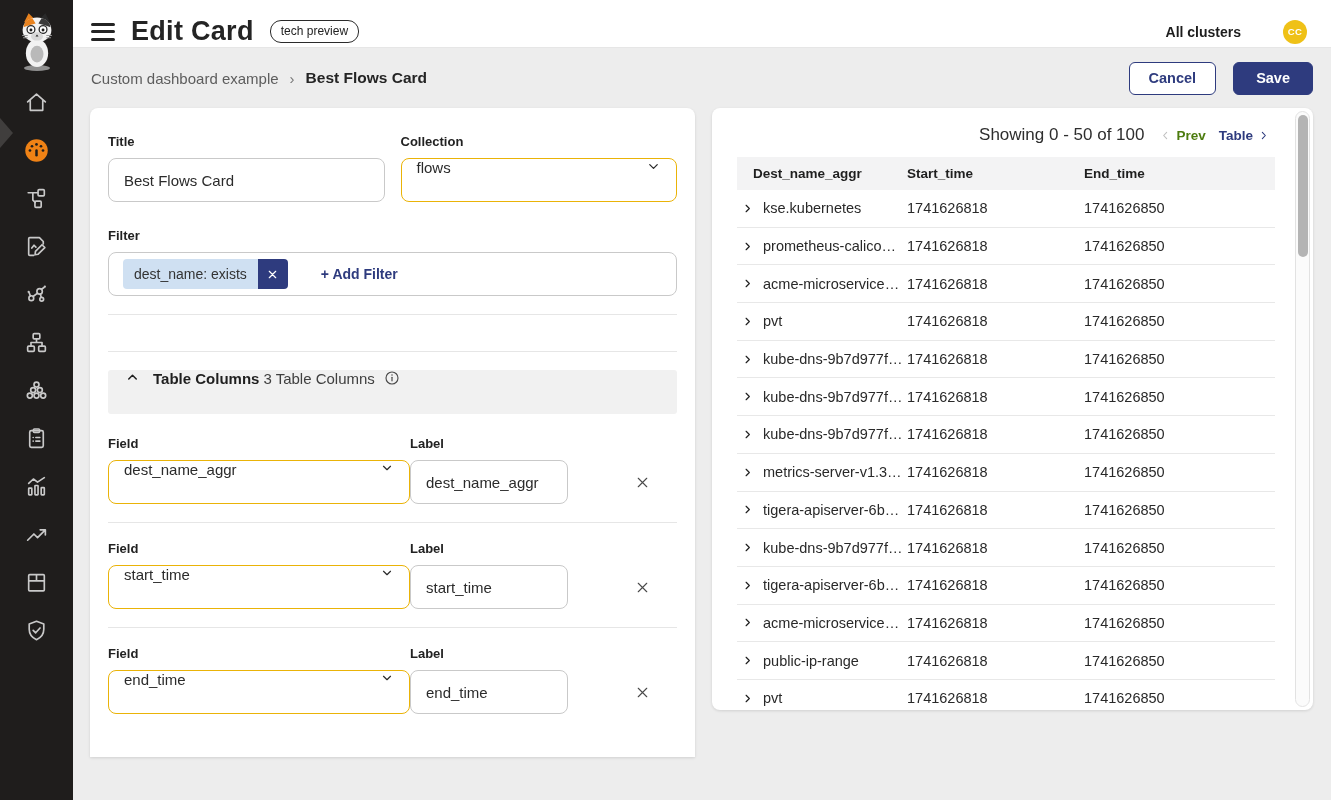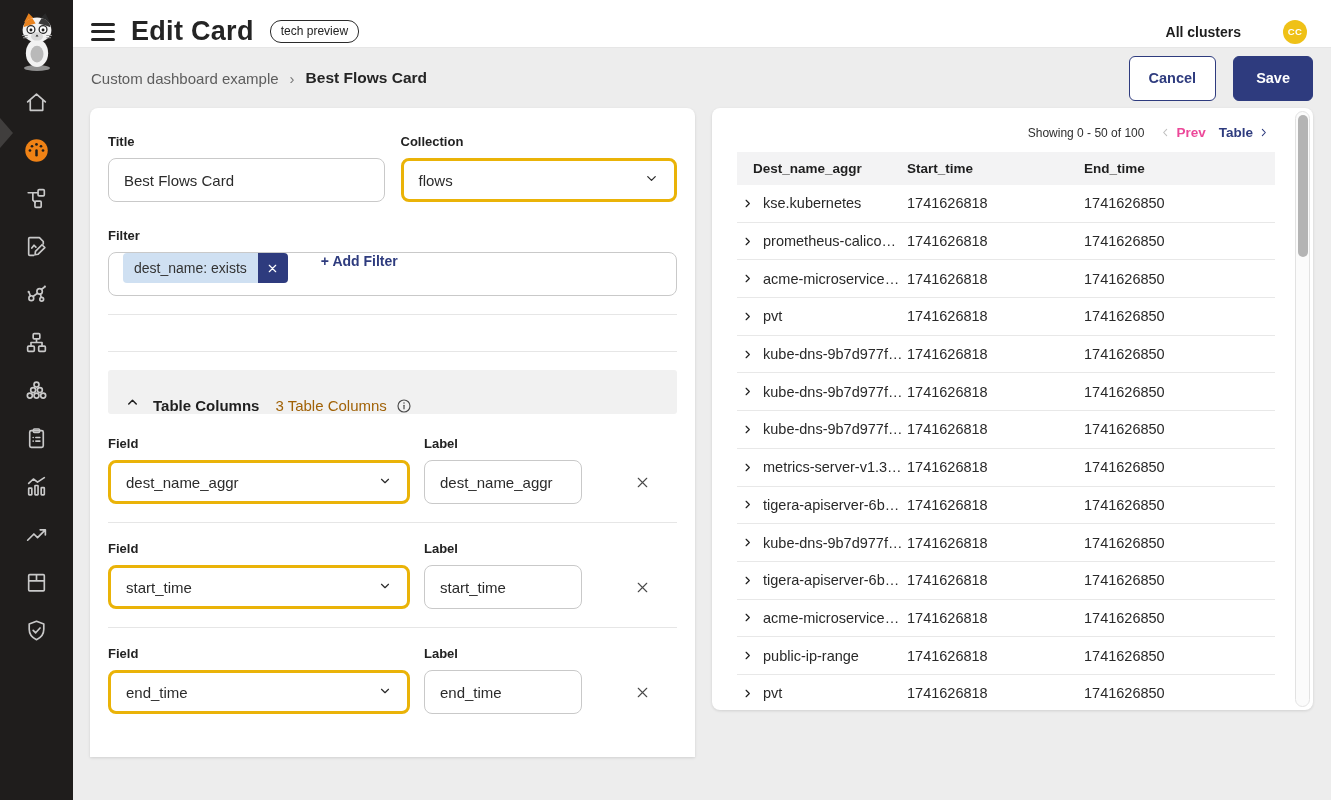--- a/index.html
+++ b/index.html
@@ -29,66 +29,66 @@
   .avatar { width:24px; height:24px; border-radius:50%; background:var(--yellow); color:#fff; margin-left:42px;
             display:flex; align-items:center; justify-content:center; font-size:9.5px; font-weight:700; letter-spacing:.4px; cursor:pointer; }
 
   
   .breadbar { position:absolute; left:73px; top:48px; width:1258px; height:60px;
               display:flex; align-items:center; padding:0 18px; }
   .bc-parent { font-size:15px; color:#5d5d5d; cursor:pointer; }
   .bc-sep { margin:0 11px; color:#777; font-size:15px; }
   .bc-current { font-size:15.5px; font-weight:700; color:#242424; }
   .bc-spacer { flex:1; }
-  .btn { height:45px; border-radius:6px; font-size:14.5px; font-weight:700; font-family:inherit;
+  .btn { height:33px; border-radius:6px; font-size:14.5px; font-weight:700; font-family:inherit;
          display:flex; align-items:center; padding:0 19px; cursor:pointer; }
   .btn-cancel { background:#fff; border:1.5px solid var(--navy); color:var(--navy); margin-right:17px; }
   .btn-save { background:var(--navy); border:1.5px solid var(--navy); color:#fff; padding:0 22px; }
 
   
   .left-card { position:absolute; left:90px; top:108px; width:605px; height:649px; background:#fff;
                border-radius:8px 8px 0 0; box-shadow:0 1px 3px rgba(0,0,0,.12); padding:26px 18px 0; overflow:hidden; }
   .form-row { display:flex; gap:16px; }
   .form-col { flex:1; min-width:0; }
   .f-label { font-size:13px; font-weight:700; color:#222; margin-bottom:9px; }
   .tinput { width:100%; height:44px; border:1px solid #c9c9c9; border-radius:8px; font-size:15px; color:#2b2b2b;
             padding:0 15px; font-family:inherit; background:#fff; outline:none; }
-  .fselect { width:100%; height:44px; border:3px solid #eab308; border-radius:8px; background:#fff; cursor:pointer;
-             display:flex; align-items:center; justify-content:space-between; padding:0 15px; font-size:15px; color:#2b2b2b; }
-  .filter-box { height:44px; border:1px solid #c9c9c9; border-radius:8px; display:flex; align-items:flex-start; padding:0 14px; }
+  .fselect { width:100%; height:44px; border:1px solid #eab308; border-radius:8px; background:#fff; cursor:pointer;
+             display:flex; justify-content:space-between; padding:0 15px; font-size:15px; color:#2b2b2b; }
+  .filter-box { height:44px; border:1px solid #c9c9c9; border-radius:8px; display:flex; align-items:center; padding:0 14px; }
   .chip { display:flex; align-items:stretch; height:30px; }
   .chip-label { background:var(--chip); display:flex; align-items:center; padding:0 11px; font-size:14px; color:#333;
                 border-radius:4px 0 0 4px; }
   .chip-x { width:30px; background:var(--navy); border-radius:0 4px 4px 0; display:flex; align-items:center;
             justify-content:center; cursor:pointer; }
   .add-filter { color:var(--navy); font-weight:700; font-size:14px; margin-left:33px; cursor:pointer; }
   .divider { height:1px; background:#e6e6e6; }
   .m18 { margin:18px 0; }
-  .section-bar { height:44px; background:#f1f1f1; border-radius:3px; display:flex; align-items:flex-end;
+  .section-bar { height:44px; background:#f1f1f1; border-radius:3px; display:flex; align-items:flex-start;
                  padding:0 17px; margin-top:18px; }
   .sec-title { font-size:15px; font-weight:700; color:#1f1f1f; margin-left:13px; }
-  .sec-count { font-size:15px; color:#a16207; margin-left:16px; }
+  .sec-count { font-size:15px; color:#404040; margin-left:4px; }
   .sec-info { margin-left:9px; display:flex; align-items:center; cursor:pointer; }
   .field-area { padding-top:22px; }
-  .field-row { display:flex; gap:14px; }
+  .field-row { display:flex; }
   .fr-field { flex:0 0 302px; }
   .fr-label { flex:0 0 158px; }
   .fr-x { margin-left:auto; margin-right:22px; height:44px; align-self:flex-end; display:flex;
           align-items:center; justify-content:center; width:26px; cursor:pointer; }
   .row-div { margin:18px 0; }
   .field-block:last-child .row-div { display:none; }
   .add-row { display:flex; justify-content:flex-end; padding:27px 25px 0 0; }
 
   
   .right-card { position:absolute; left:712px; top:108px; width:601px; height:602px; background:#fff;
                 border-radius:8px; box-shadow:0 1px 3px rgba(0,0,0,.12); overflow:hidden; }
   .pag-row { display:flex; align-items:center; justify-content:flex-end; padding:17px 44px 12px 0; }
-  .showing { font-size:12px; font-weight:500; color:#2e2e2e; margin-right:16px; }
+  .showing { font-size:17px; font-weight:500; color:#2e2e2e; margin-right:16px; }
   .pag-btn { display:flex; align-items:center; gap:5px; font-size:13.5px; font-weight:700; }
-  .pag-prev { color:#ec4899; margin-right:13px; cursor:default; }
+  .pag-prev { color:#4d7c0f; margin-right:13px; cursor:default; }
   .pag-next { color:var(--navy); cursor:pointer; }
   .ptable { margin-left:25px; width:538px; }
   .pt-head { display:grid; grid-template-columns:165px 177px 1fr; background:#f3f3f4; height:33px;
              align-items:center; font-weight:700; font-size:13.5px; color:#1f1f1f; }
   .pt-head .h1 { padding-left:16px; }
   .pt-head .hn { padding-left:5px; }
   .pt-row { display:grid; grid-template-columns:165px 177px 1fr; height:37.7px; align-items:center;
             border-bottom:1px solid #e8e8e8; font-size:14.5px; color:#292929; }
   .cell-name { padding-left:5px; display:flex; align-items:center; gap:10px; overflow:hidden; white-space:nowrap; }
   .row-chevron { display:flex; align-items:center; cursor:pointer; flex:0 0 auto; }

